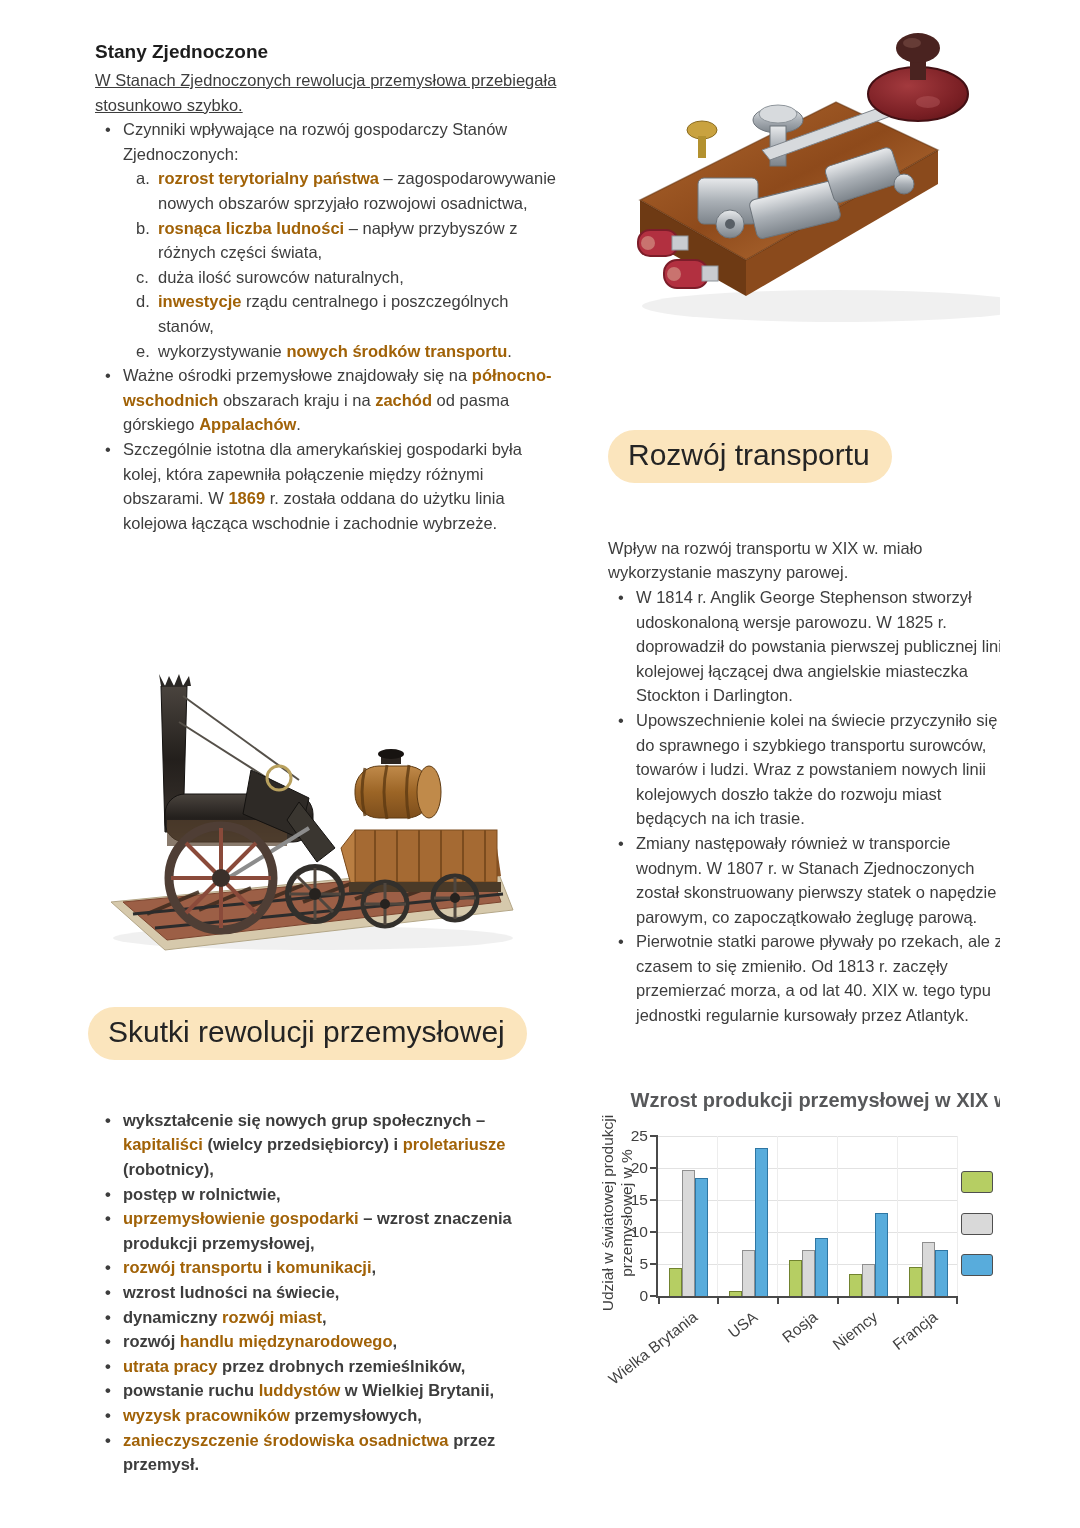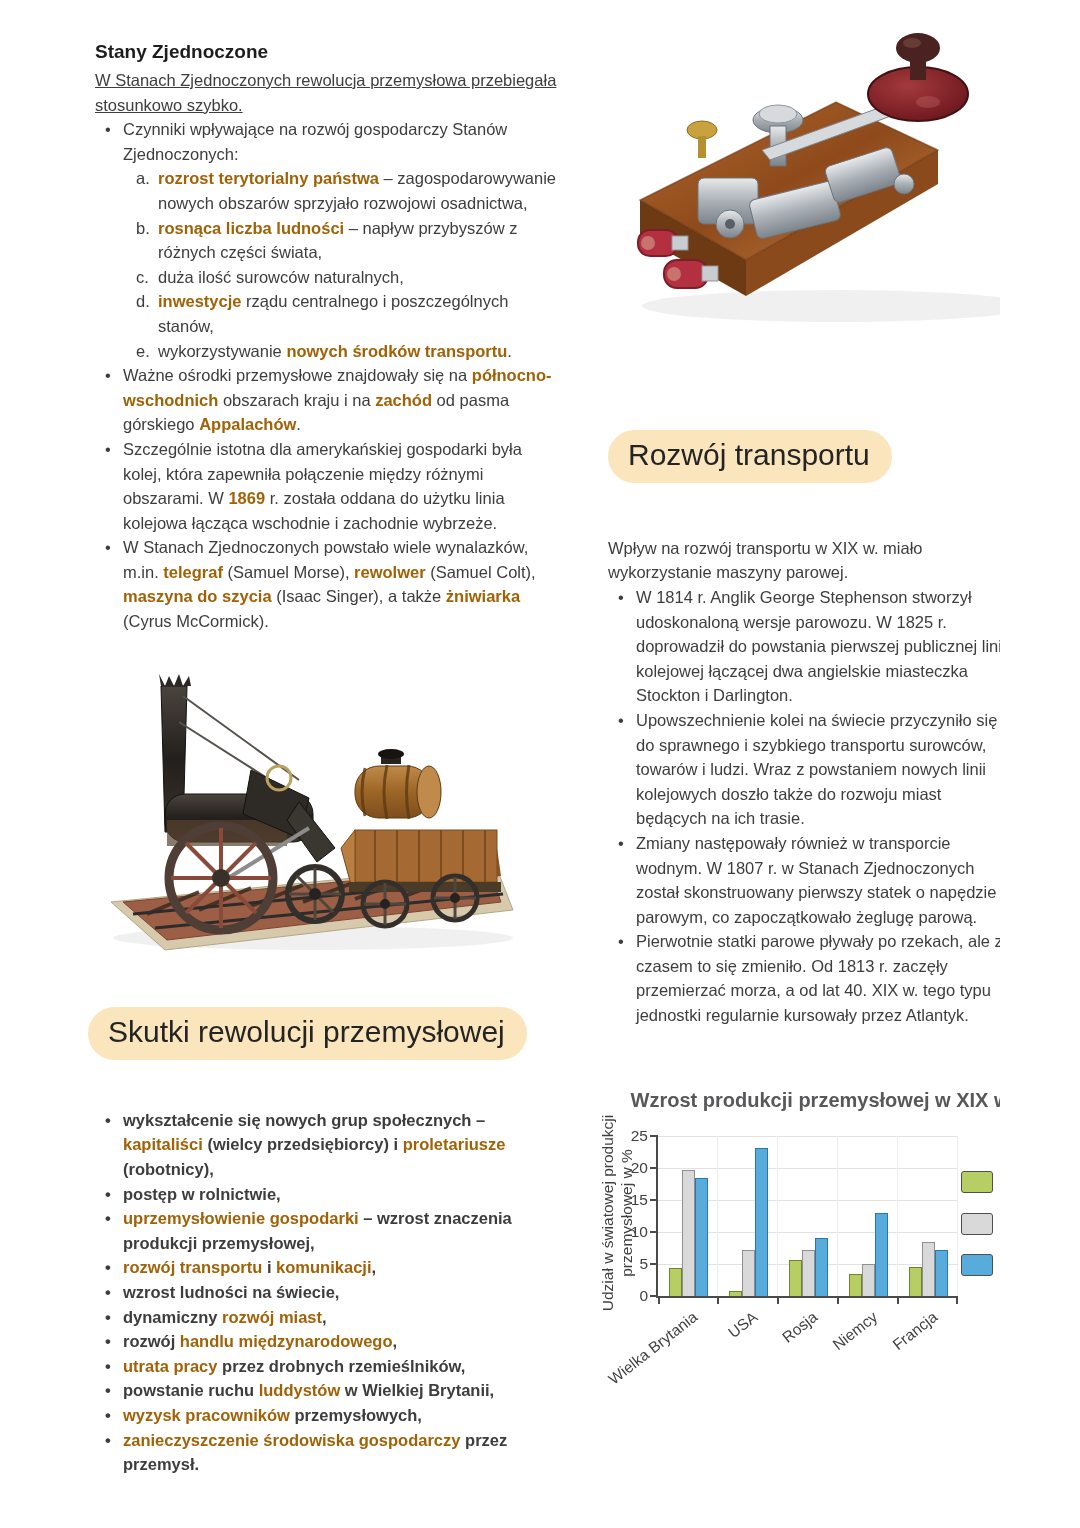--- a/index.html
+++ b/index.html
@@ -65,21 +65,20 @@
     <ul class="bullets">
         <li>Czynniki wpływające na rozwój gospodarczy Stanów Zjednoczonych:<ul class="sub">
             <li><span class="marker">a.</span><b>rozrost terytorialny państwa</b> – zagospodarowywanie nowych obszarów sprzyjało rozwojowi osadnictwa,</li>
             <li><span class="marker">b.</span><b>rosnąca liczba ludności</b> – napływ przybyszów z różnych części świata,</li>
             <li><span class="marker">c.</span>duża ilość surowców naturalnych,</li>
             <li><span class="marker">d.</span><b>inwestycje</b> rządu centralnego i poszczególnych stanów,</li>
             <li><span class="marker">e.</span>wykorzystywanie <b>nowych środków transportu</b>.</li>
           </ul></li>
         <li>Ważne ośrodki przemysłowe znajdowały się na <b>północno-wschodnich</b> obszarach kraju i na <b>zachód</b> od pasma górskiego <b>Appalachów</b>.</li>
         <li>Szczególnie istotna dla amerykańskiej gospodarki była kolej, która zapewniła połączenie między różnymi obszarami. W <b>1869</b> r. została oddana do użytku linia kolejowa łącząca wschodnie i zachodnie wybrzeże.</li>
-        <li>W Stanach Zjednoczonych powstało wiele wynalazków, m.in. <b>telegraf</b> (Samuel Morse), <b>rewolwer</b> (Samuel Colt), <b>maszyna do szycia</b> (Isaac Singer), a także <b>żniwiarka</b> (Cyrus McCormick).</li>
       </ul>
   </section>
 
   <figure class="telegraph-fig">
     <svg viewBox="0 0 448 325" width="448" height="325">
       <defs>
         <linearGradient id="wood1" x1="0" y1="0" x2="1" y2="1">
           <stop offset="0" stop-color="#b26a30"></stop>
             <stop offset="0.5" stop-color="#8e4a1b"></stop>
             <stop offset="1" stop-color="#c07a3e"></stop>
@@ -268,21 +267,21 @@
         <li>wykształcenie się nowych grup społecznych – <b>kapitaliści</b> (wielcy przedsiębiorcy) i <b>proletariusze</b> (robotnicy),</li>
         <li>postęp w rolnictwie,</li>
         <li><b>uprzemysłowienie gospodarki</b> – wzrost znaczenia produkcji przemysłowej,</li>
         <li><b>rozwój transportu</b> i <b>komunikacji</b>,</li>
         <li>wzrost ludności na świecie,</li>
         <li>dynamiczny <b>rozwój miast</b>,</li>
         <li>rozwój <b>handlu międzynarodowego</b>,</li>
         <li><b>utrata pracy</b> przez drobnych rzemieślników,</li>
         <li>powstanie ruchu <b>luddystów</b> w Wielkiej Brytanii,</li>
         <li><b>wyzysk pracowników</b> przemysłowych,</li>
-        <li><b>zanieczyszczenie środowiska gospodarczy</b> przez przemysł.</li>
+        <li><b>zanieczyszczenie środowiska osadnictwa</b> przez przemysł.</li>
       </ul>
   </section>
 
   <div class="chart-box">
     <p class="chart-title">Wzrost produkcji przemysłowej w XIX w.</p>
     <div class="ylab">Udział w światowej produkcji przemysłowej w %</div>
     <div class="plot">
         <div class="ytick" style="top: 150px;">0</div>
         <div class="ymark" style="top: 159px;"></div>
         <div class="hgrid" style="top: 128px;"></div>

